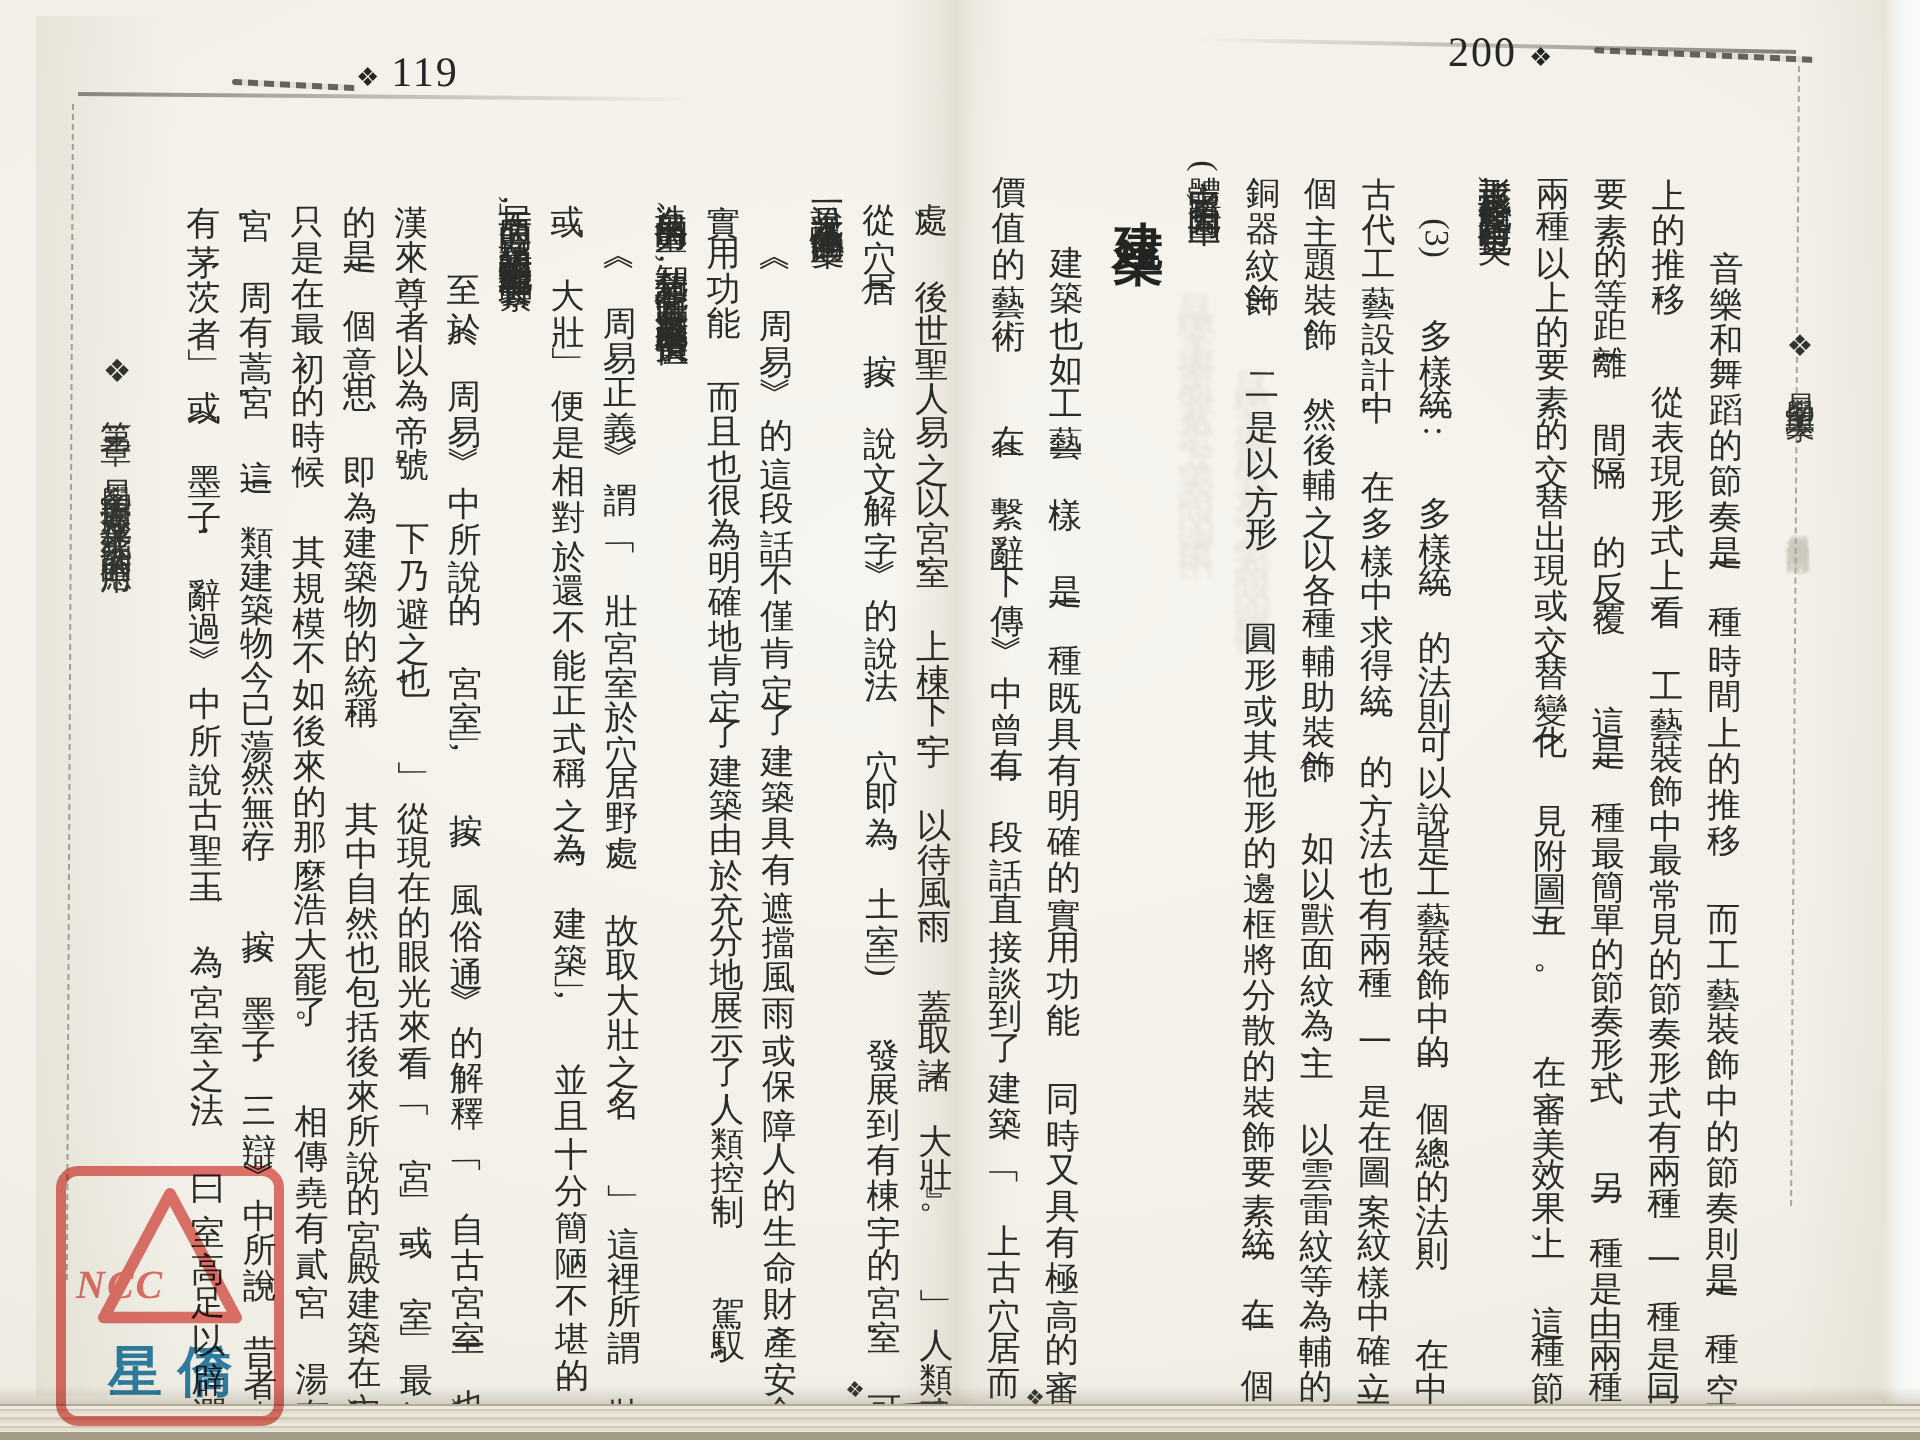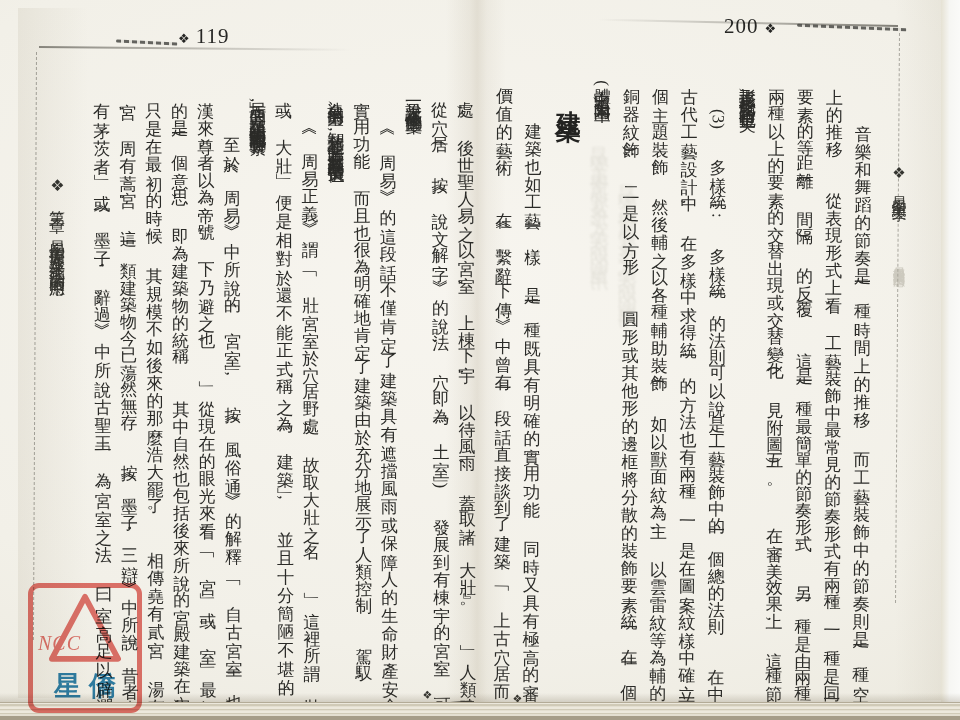--- a/index.html
+++ b/index.html
@@ -76,21 +76,21 @@
   .orn .l2{width:60px;margin-left:2px;margin-top:3px;}
   .orn .l3{width:44px;margin-left:4px;margin-top:3px;}
   .orn-left{left:396px;top:688px;transform:rotate(-4deg);}
   .orn-right{left:486px;top:692px;transform:rotate(-3.5deg);}
 
   
   .stamp{position:absolute;left:28px;top:583px;width:104px;height:120px;
     border:5px solid #df5750;border-radius:11px;opacity:.82;
     mix-blend-mode:multiply;z-index:5;}
   .stamp svg{position:absolute;left:16px;top:3px;}
-  .stamp .ncc{position:absolute;left:5px;top:44px;font-size:20px;font-weight:normal;
+  .stamp .ncc{position:absolute;left:5px;top:44px;font-size:20px;font-weight:bold;
     font-style:italic;color:#df5750;letter-spacing:1px;}
   .stamp .xq{position:absolute;left:0;right:0;bottom:4px;text-align:center;
     font-size:27px;font-weight:bold;color:#0369a1;letter-spacing:8px;text-indent:8px;}
 </style>
 </head>
 <body>
 
 <div class="scene">
   <div class="paper"></div>
   <div class="shade-left"></div>

